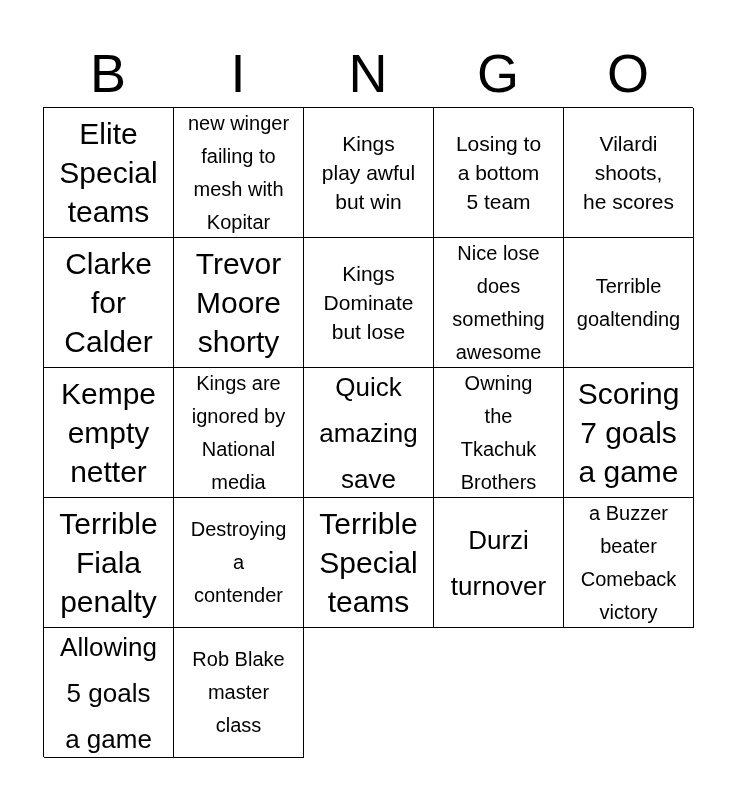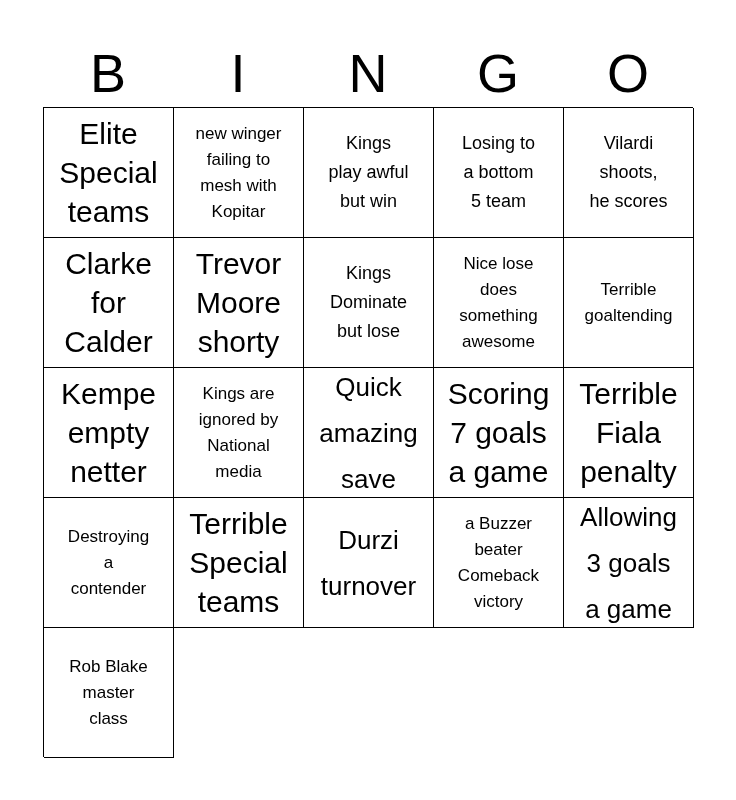--- a/index.html
+++ b/index.html
@@ -56,22 +56,22 @@
       padding: 2px 4px;
       cursor: pointer;
     }
     .cell-text {
       display: block;
       white-space: pre-line;
     }
     .fs-xl { font-size: 52px; line-height: 58px; }
     .fs-l  { font-size: 30px; line-height: 39px; }
     .fs-m  { font-size: 26px; line-height: 46px; }
-    .fs-s  { font-size: 18px; line-height: 29px; }
-    .fs-xs { font-size: 17px; line-height: 26px; }
+    .fs-s  { font-size: 21px; line-height: 29px; }
+    .fs-xs { font-size: 20px; line-height: 33px; }
   </style>
 </head>
 <body>
 
 <div class="card">
   <div class="header">
     <div class="header-letter">B</div>
     <div class="header-letter">I</div>
     <div class="header-letter">N</div>
     <div class="header-letter">G</div>
@@ -144,20 +144,26 @@
 National
 media</span>
       </div>
 
     <div class="cell">
         <span class="cell-text fs-m">Quick
 amazing
 save</span>
       </div>
     <div class="cell">
+        <span class="cell-text fs-xs">Owning
+the
+Tkachuk
+Brothers</span>
+      </div>
+    <div class="cell">
         <span class="cell-text fs-l">Scoring
 7 goals
 a game</span>
       </div>
     <div class="cell">
         <span class="cell-text fs-l">Terrible
 Fiala
 penalty</span>
       </div>
     <div class="cell">
@@ -176,21 +182,21 @@
 turnover</span>
       </div>
     <div class="cell">
         <span class="cell-text fs-xs">a Buzzer
 beater
 Comeback
 victory</span>
       </div>
     <div class="cell">
         <span class="cell-text fs-m">Allowing
-3 goals
+5 goals
 a game</span>
       </div>
     <div class="cell">
         <span class="cell-text fs-xs">Rob Blake
 master
 class</span>
       </div>
   </div>
 </div>
 

